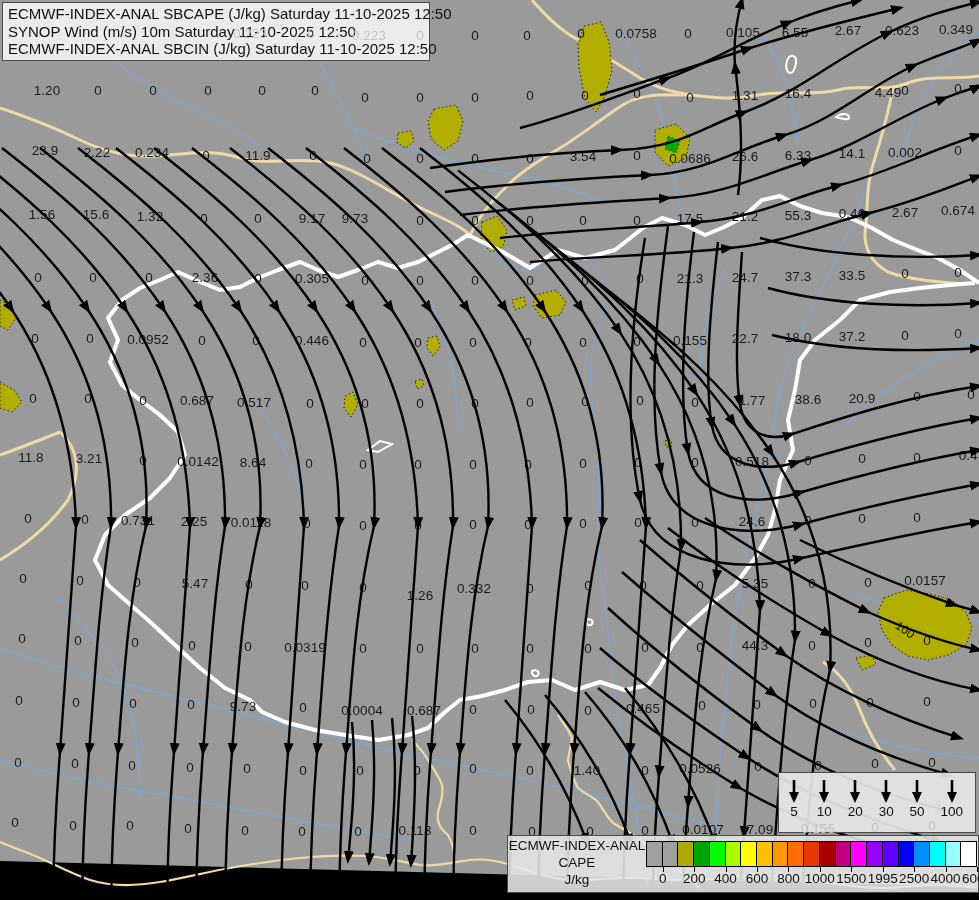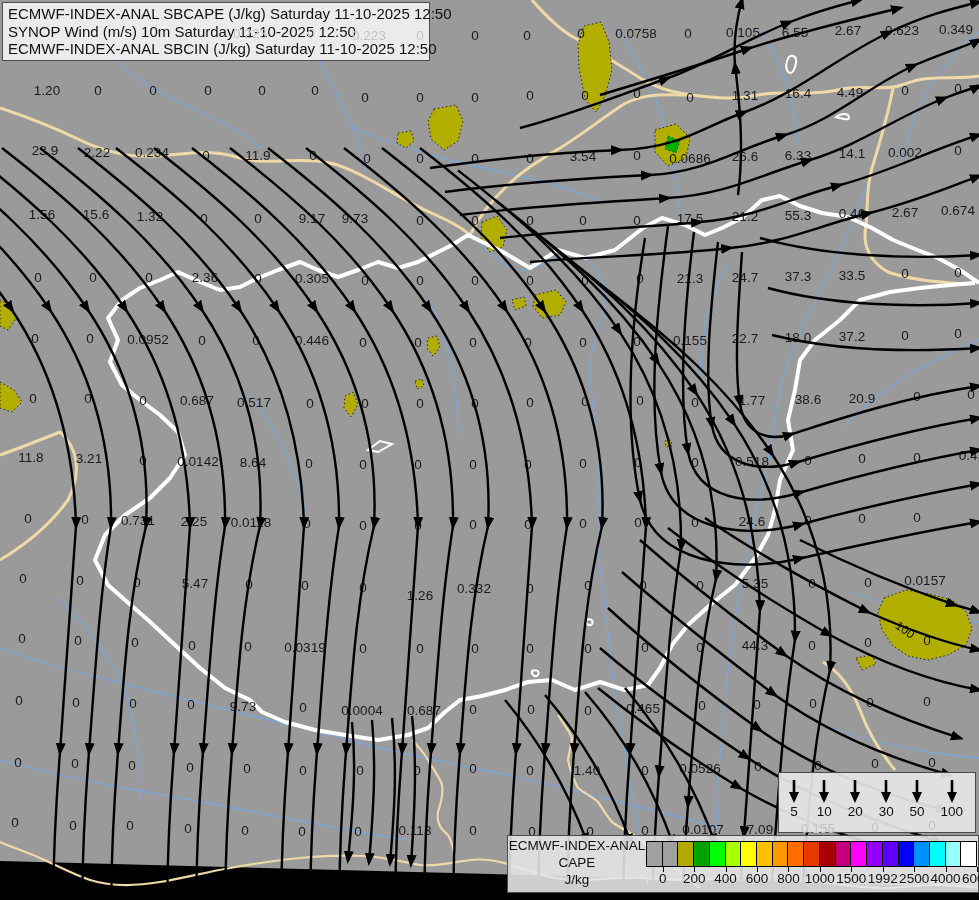--- a/index.html
+++ b/index.html
@@ -125,21 +125,21 @@
       <span class="val" style="left: 315px; top: 90px;">0</span>
       <span class="val" style="left: 365px; top: 97px;">0</span>
       <span class="val" style="left: 420px; top: 97px;">0</span>
       <span class="val" style="left: 475px; top: 97px;">0</span>
       <span class="val" style="left: 530px; top: 95px;">0</span>
       <span class="val" style="left: 585px; top: 95px;">0</span>
       <span class="val" style="left: 637px; top: 93px;">0</span>
       <span class="val" style="left: 690px; top: 97px;">0</span>
       <span class="val" style="left: 745px; top: 95px;">1.31</span>
       <span class="val" style="left: 798px; top: 93px;">16.4</span>
-      <span class="val" style="left: 850px; top: 92px;">4.49</span>
+      <span class="val" style="left: 888px; top: 92px;">4.49</span>
       <span class="val" style="left: 905px; top: 90px;">0</span>
       <span class="val" style="left: 958px; top: 88px;">0</span>
       <span class="val" style="left: 45px; top: 150px;">23.9</span>
       <span class="val" style="left: 97px; top: 152px;">2.22</span>
       <span class="val" style="left: 152px; top: 152px;">0.234</span>
       <span class="val" style="left: 206px; top: 155px;">0</span>
       <span class="val" style="left: 258px; top: 155px;">11.9</span>
       <span class="val" style="left: 313px; top: 155px;">0</span>
       <span class="val" style="left: 367px; top: 158px;">0</span>
       <span class="val" style="left: 420px; top: 158px;">0</span>
@@ -497,21 +497,21 @@
         <span class="cape-tick" style="left: 217.571px;">400</span>
         <div class="cape-mark" style="left: 249px;"></div>
         <span class="cape-tick" style="left: 249px;">600</span>
         <div class="cape-mark" style="left: 280.429px;"></div>
         <span class="cape-tick" style="left: 280.429px;">800</span>
         <div class="cape-mark" style="left: 311.857px;"></div>
         <span class="cape-tick" style="left: 311.857px;">1000</span>
         <div class="cape-mark" style="left: 343.286px;"></div>
         <span class="cape-tick" style="left: 343.286px;">1500</span>
         <div class="cape-mark" style="left: 374.714px;"></div>
-        <span class="cape-tick" style="left: 374.714px;">1992</span>
+        <span class="cape-tick" style="left: 374.714px;">1995</span>
         <div class="cape-mark" style="left: 406.143px;"></div>
         <span class="cape-tick" style="left: 406.143px;">2500</span>
         <div class="cape-mark" style="left: 437.571px;"></div>
         <span class="cape-tick" style="left: 437.571px;">4000</span>
         <div class="cape-mark" style="left: 469px;"></div>
         <span class="cape-tick" style="left: 469px;">6000</span>
       </div>
   </div>
 
   <div id="faint-layer" class="faint">

